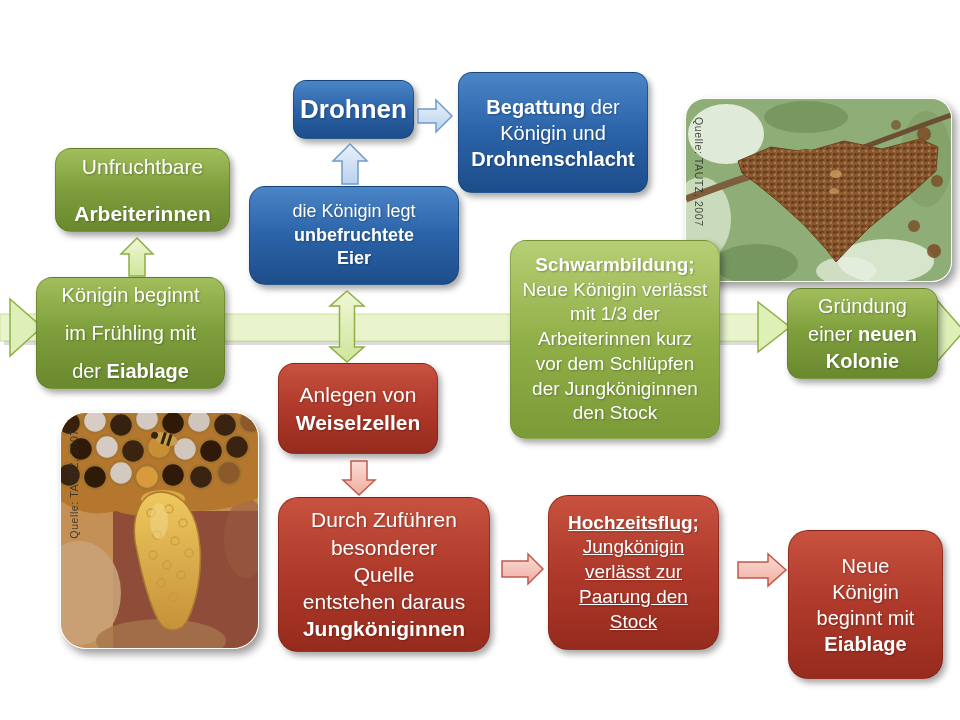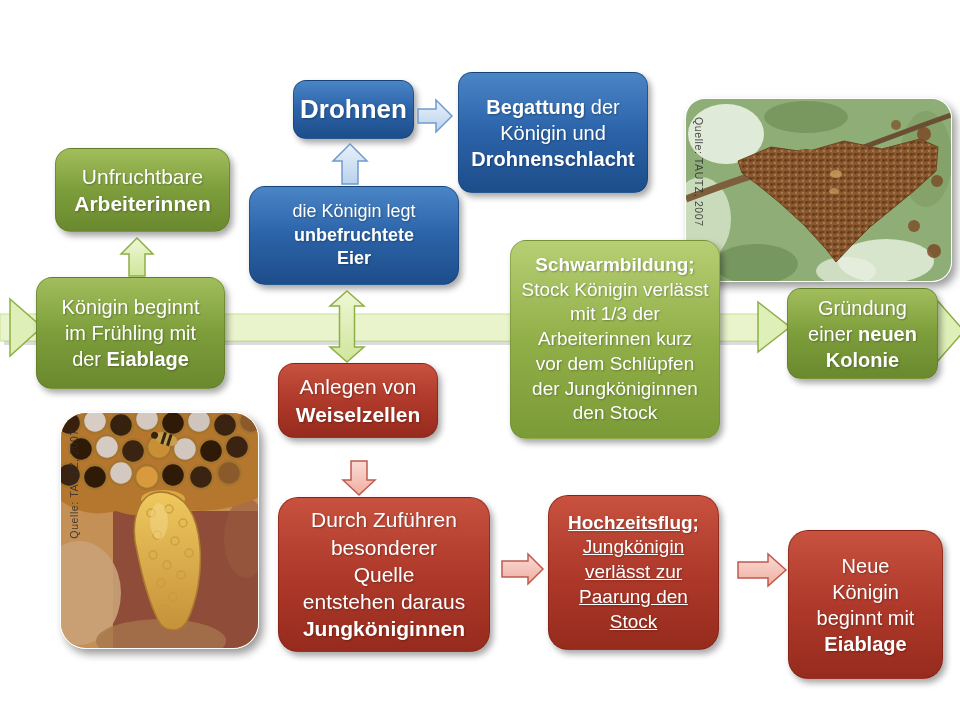--- a/index.html
+++ b/index.html
@@ -14,21 +14,21 @@
   .box{
     position:absolute;z-index:4;display:flex;flex-direction:column;
     justify-content:center;align-items:center;text-align:center;
     color:#ffffff;box-sizing:border-box;padding:4px 8px;
     border-radius:16px;line-height:1.3;
     box-shadow:3px 4px 6px rgba(0,0,0,0.35);
     text-shadow:1px 1px 2px rgba(0,0,0,0.28);
   }
   .box .ln{white-space:nowrap;}
   .box .b{font-weight:bold;}
-  .green{background:linear-gradient(180deg,#a2be5c 0%,#7e9e3c 48%,#6a892e 100%);border:1px solid rgba(90,115,35,0.55);}
+  .green{background:linear-gradient(180deg,#a2be5c 0%,#7e9e3c 48%,#6a892e 100%);border:1px solid rgba(90,115,35,0.55);justify-content:space-between;}
   .greenlight{background:linear-gradient(180deg,#b6cf74 0%,#90ae47 52%,#7b9b38 100%);border:1px solid rgba(110,135,50,0.5);}
   .blue{background:linear-gradient(180deg,#4a85c6 0%,#2c64a9 48%,#1d4d8a 100%);border:1px solid rgba(20,60,110,0.6);}
   .red{background:linear-gradient(180deg,#c8523f 0%,#b03a2b 48%,#962b1d 100%);border:1px solid rgba(120,30,18,0.6);}
   .photo{
     position:absolute;z-index:2;overflow:hidden;
     box-shadow:4px 5px 8px rgba(0,0,0,0.4);
     border:1px solid rgba(255,255,255,0.8);
   }
   .photo .caption{
     position:absolute;color:#2d2d2d;font-size:10.5px;letter-spacing:0.6px;
@@ -170,35 +170,35 @@
     </div>
 
   <div class="box green" style="left:36px;top:277px;width:189px;height:112px;font-size:20px;">
       <div class="ln"><span>Königin beginnt</span></div>
       <div class="ln"><span>im Frühling mit</span></div>
       <div class="ln"><span>der </span><span class="b">Eiablage</span></div>
     </div>
 
   <div class="box greenlight" style="left:510px;top:240px;width:210px;height:199px;font-size:19px;border-radius:16px;">
       <div class="ln"><span class="b">Schwarmbildung;</span></div>
-      <div class="ln"><span>Stock Königin verlässt</span></div>
+      <div class="ln"><span>Neue Königin verlässt</span></div>
       <div class="ln"><span>mit 1/3 der</span></div>
       <div class="ln"><span>Arbeiterinnen kurz</span></div>
       <div class="ln"><span>vor dem Schlüpfen</span></div>
       <div class="ln"><span>der Jungköniginnen</span></div>
       <div class="ln"><span>den Stock</span></div>
     </div>
 
   <div class="box green" style="left:787px;top:288px;width:151px;height:91px;font-size:20px;border-radius:14px;">
       <div class="ln"><span>Gründung</span></div>
       <div class="ln"><span>einer </span><span class="b">neuen</span></div>
       <div class="ln"><span class="b">Kolonie</span></div>
     </div>
 
-  <div class="box red" style="left:278px;top:363px;width:160px;height:75px;font-size:21px;">
+  <div class="box red" style="left:278px;top:363px;width:160px;height:91px;font-size:21px;">
       <div class="ln"><span>Anlegen von</span></div>
       <div class="ln"><span class="b">Weiselzellen</span></div>
     </div>
 
   <div class="box red" style="left:278px;top:497px;width:212px;height:155px;font-size:21px;border-radius:20px;">
       <div class="ln"><span>Durch Zuführen</span></div>
       <div class="ln"><span>besonderer</span></div>
       <div class="ln"><span>Quelle</span></div>
       <div class="ln"><span>entstehen daraus</span></div>
       <div class="ln"><span class="b">Jungköniginnen</span></div>

